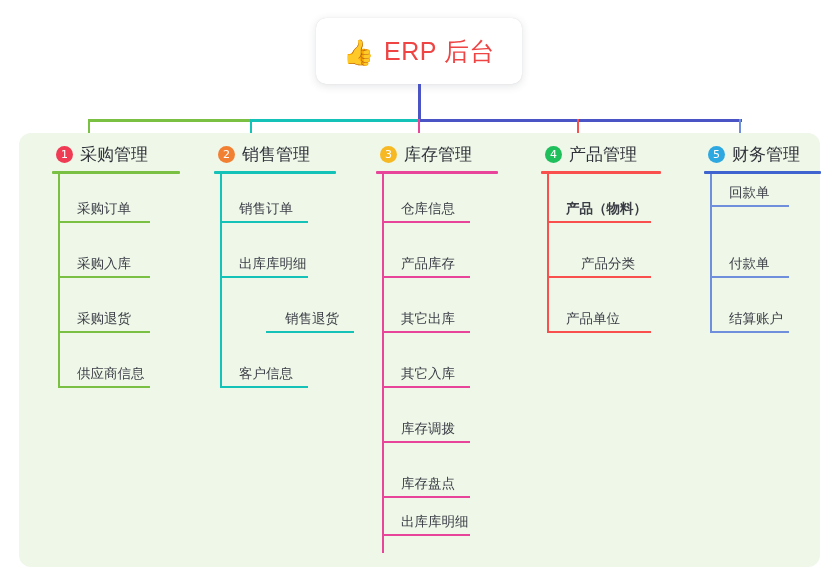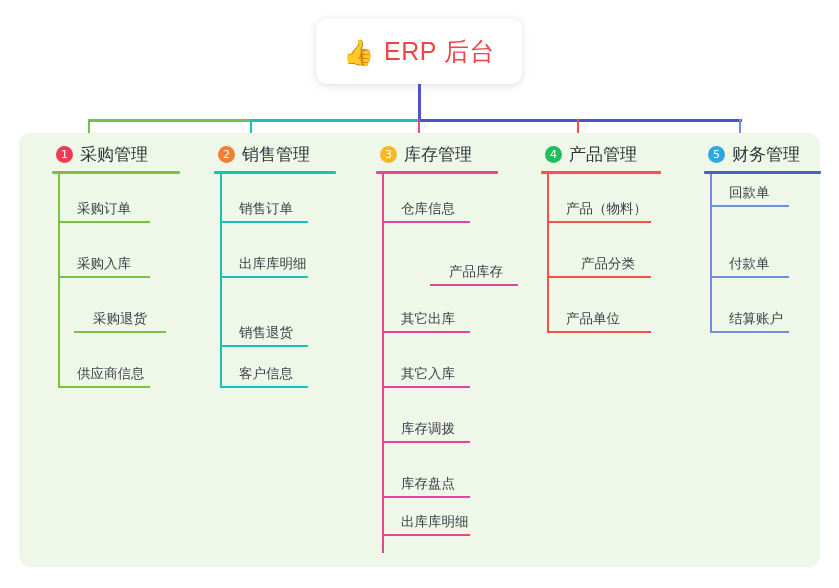--- a/index.html
+++ b/index.html
@@ -151,21 +151,21 @@
         <div class="col-underline" style="width: 128px; background: rgb(122, 193, 67);"></div>
         <div class="col-spine" style="height: 214px; background: rgb(122, 193, 67);"></div>
         <div class="leaf" style="top: 68px; width: 92px; height: 22px;">
           <div class="leaf-text">采购订单</div>
           <div class="leaf-underline" style="width: 92px; background: rgb(122, 193, 67);"></div>
         </div>
         <div class="leaf" style="top: 123px; width: 92px; height: 22px;">
           <div class="leaf-text">采购入库</div>
           <div class="leaf-underline" style="width: 92px; background: rgb(122, 193, 67);"></div>
         </div>
-        <div class="leaf" style="top: 178px; width: 92px; height: 22px; margin-left: 16px;">
+        <div class="leaf" style="top: 178px; width: 92px; height: 22px;">
           <div class="leaf-text">采购退货</div>
           <div class="leaf-underline" style="width: 92px; background: rgb(122, 193, 67);"></div>
         </div>
         <div class="leaf" style="top: 233px; width: 92px; height: 22px;">
           <div class="leaf-text">供应商信息</div>
           <div class="leaf-underline" style="width: 92px; background: rgb(122, 193, 67);"></div>
         </div>
       </div>
       <div class="column" style="left: 181px;">
         <div class="col-header" style="top: 6px; position: absolute;">
@@ -175,41 +175,41 @@
         <div class="col-underline" style="width: 122px; background: rgb(21, 194, 184);"></div>
         <div class="col-spine" style="height: 214px; background: rgb(21, 194, 184);"></div>
         <div class="leaf" style="top: 68px; width: 88px; height: 22px; font-family: Liberation Serif, serif;">
           <div class="leaf-text">销售订单</div>
           <div class="leaf-underline" style="width: 88px; background: rgb(21, 194, 184);"></div>
         </div>
         <div class="leaf" style="top: 123px; width: 88px; height: 22px;">
           <div class="leaf-text">出库库明细</div>
           <div class="leaf-underline" style="width: 88px; background: rgb(21, 194, 184);"></div>
         </div>
-        <div class="leaf" style="top: 192px; width: 88px; height: 22px;">
+        <div class="leaf" style="top: 178px; width: 88px; height: 22px; margin-left: 46px;">
           <div class="leaf-text">销售退货</div>
           <div class="leaf-underline" style="width: 88px; background: rgb(21, 194, 184);"></div>
         </div>
         <div class="leaf" style="top: 233px; width: 88px; height: 22px;">
           <div class="leaf-text">客户信息</div>
           <div class="leaf-underline" style="width: 88px; background: rgb(21, 194, 184);"></div>
         </div>
       </div>
       <div class="column" style="left: 343px;">
         <div class="col-header" style="top: 6px; position: absolute;">
           <span class="badge" style="background: rgb(246, 185, 36);">3</span>
           <span class="col-title">库存管理</span>
         </div>
         <div class="col-underline" style="width: 122px; background: rgb(232, 68, 154);"></div>
         <div class="col-spine" style="height: 379px; background: rgb(232, 68, 154);"></div>
         <div class="leaf" style="top: 68px; width: 88px; height: 22px;">
           <div class="leaf-text">仓库信息</div>
           <div class="leaf-underline" style="width: 88px; background: rgb(232, 68, 154);"></div>
         </div>
-        <div class="leaf" style="top: 131px; width: 88px; height: 22px; margin-left: 48px;">
+        <div class="leaf" style="top: 123px; width: 88px; height: 22px;">
           <div class="leaf-text">产品库存</div>
           <div class="leaf-underline" style="width: 88px; background: rgb(232, 68, 154);"></div>
         </div>
         <div class="leaf" style="top: 178px; width: 88px; height: 22px;">
           <div class="leaf-text">其它出库</div>
           <div class="leaf-underline" style="width: 88px; background: rgb(232, 68, 154);"></div>
         </div>
         <div class="leaf" style="top: 233px; width: 88px; height: 22px;">
           <div class="leaf-text">其它入库</div>
           <div class="leaf-underline" style="width: 88px; background: rgb(232, 68, 154);"></div>
@@ -227,21 +227,21 @@
           <div class="leaf-underline" style="width: 88px; background: rgb(232, 68, 154);"></div>
         </div>
       </div>
       <div class="column" style="left: 508px;">
         <div class="col-header" style="top: 6px; position: absolute;">
           <span class="badge" style="background: rgb(31, 191, 92);">4</span>
           <span class="col-title">产品管理</span>
         </div>
         <div class="col-underline" style="width: 120px; background: rgb(249, 80, 78);"></div>
         <div class="col-spine" style="height: 159px; background: rgb(249, 80, 78);"></div>
-        <div class="leaf" style="top: 68px; width: 104px; height: 22px;">
+        <div class="leaf" style="top: 68px; width: 104px; height: 22px; font-weight: bold;">
           <div class="leaf-text">产品（物料）</div>
           <div class="leaf-underline" style="width: 104px; background: rgb(249, 80, 78);"></div>
         </div>
         <div class="leaf" style="top: 123px; width: 104px; height: 22px; padding-left: 15px;">
           <div class="leaf-text">产品分类</div>
           <div class="leaf-underline" style="width: 104px; background: rgb(249, 80, 78);"></div>
         </div>
         <div class="leaf" style="top: 178px; width: 104px; height: 22px;">
           <div class="leaf-text">产品单位</div>
           <div class="leaf-underline" style="width: 104px; background: rgb(249, 80, 78);"></div>

